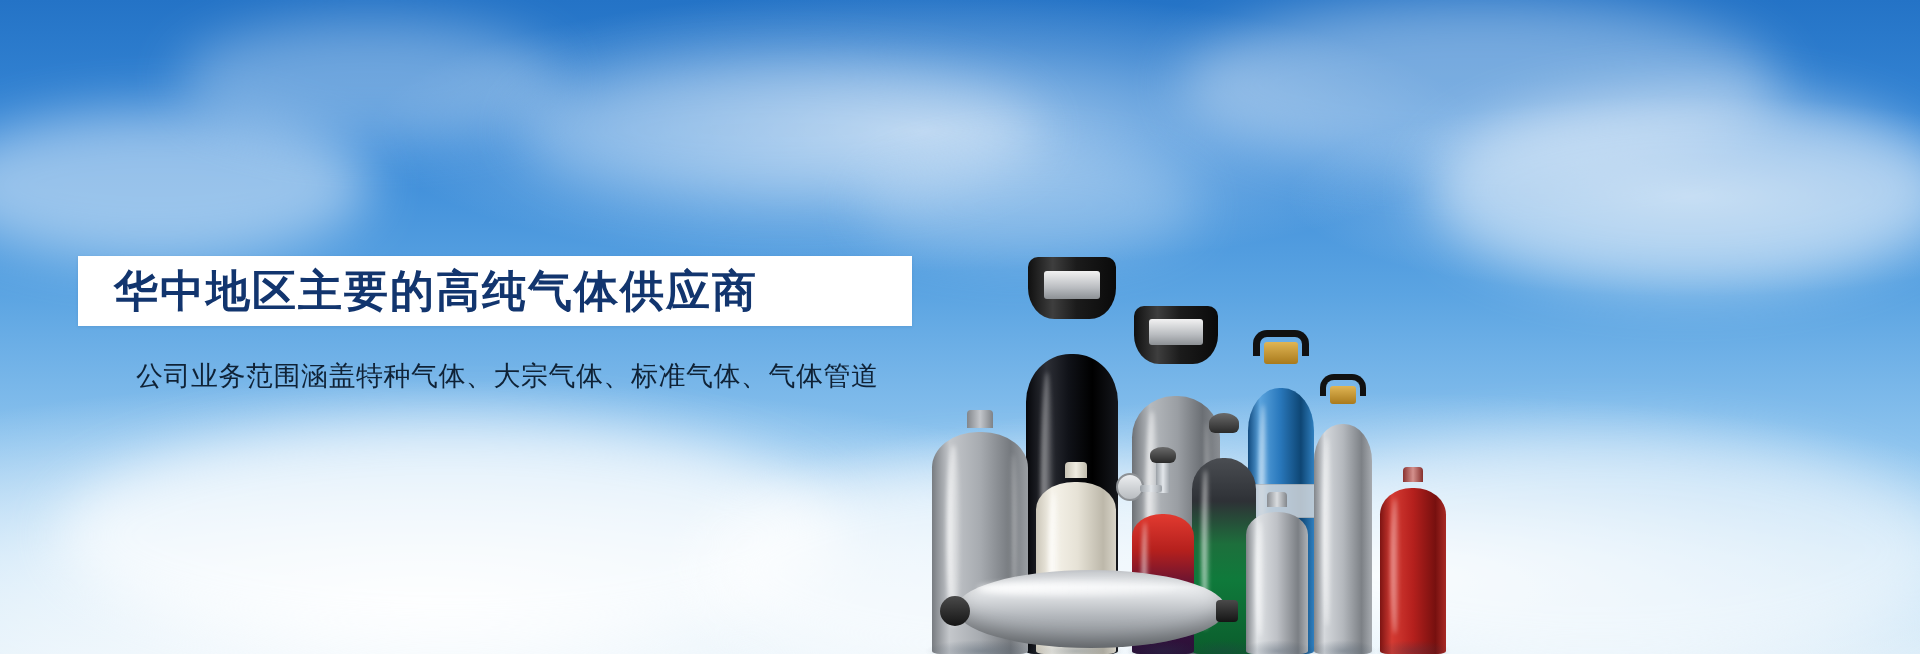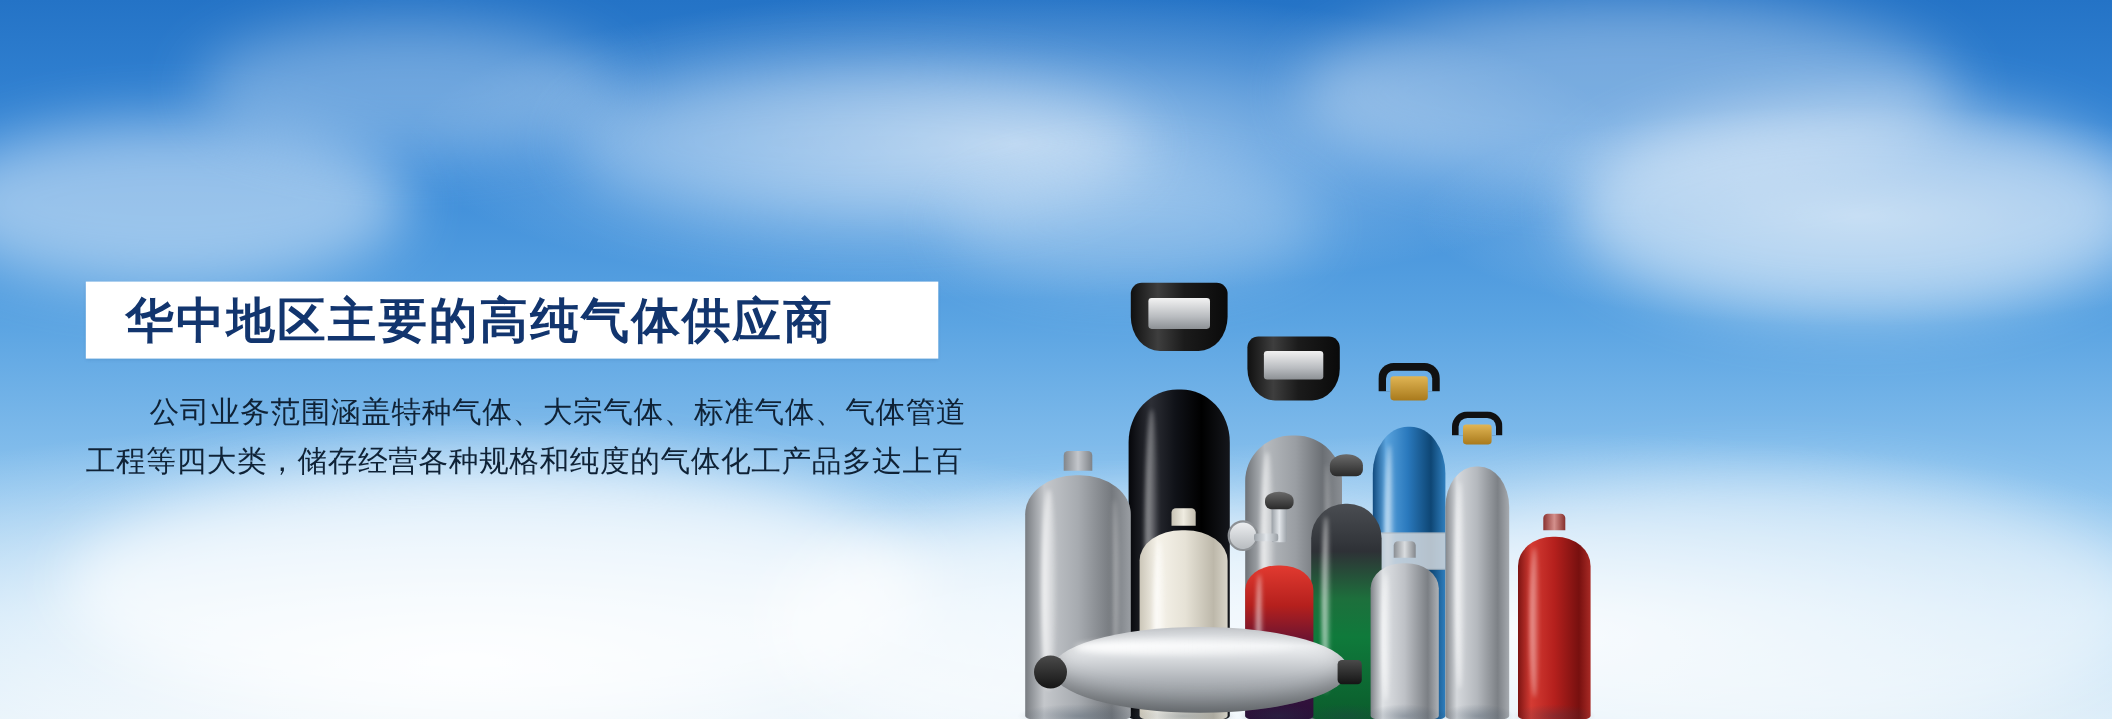--- a/index.html
+++ b/index.html
@@ -58,21 +58,21 @@
     color:#101b28;
     white-space:nowrap;
     text-shadow:0 1px 1px rgba(255,255,255,0.25);
   }
 
   
   .highlight-box {
     position:absolute;
     left:78px;
     top:256px;
-    width:775px;
+    width:834px;
     height:70px;
     background:#ffffff;
     display:flex;
     align-items:center;
     box-shadow:0 1px 3px rgba(20,60,110,0.12);
   }
   .highlight-text {
     font-family:"DejaVu Sans", sans-serif;
     font-weight:700;
     font-size:44px;
@@ -238,21 +238,20 @@
   <div class="cloud" style="left:860px; top:150px; width:340px; height:110px; opacity:.22;"></div>
 
 
 
   <div class="highlight-box">
     <div class="highlight-text">华中地区主要的高纯气体供应商</div>
   </div>
 
   <div class="paragraph">
     <div class="pline indent">公司业务范围涵盖特种气体、大宗气体、标准气体、气体管道</div>
-    <div class="pline">工程等四大类，储存经营各种规格和纯度的气体化工产品多达上百</div>
   </div>
 
   <div id="cylinders">
 
     <div class="cyl" style="left:86px; width:92px; height:345px; z-index:3;">
       <div class="cap" style="top:-52px; width:88px; height:62px;">
         <div class="cap-window"></div>
       </div>
       <div class="body-shape" style="height:300px; background:linear-gradient(90deg,#05060a 0%,#2d2f36 22%,#101218 46%,#000 72%,#15171c 100%);">
         <div class="gloss" style="background:linear-gradient(90deg,rgba(255,255,255,0.55),rgba(255,255,255,0.05));"></div>

